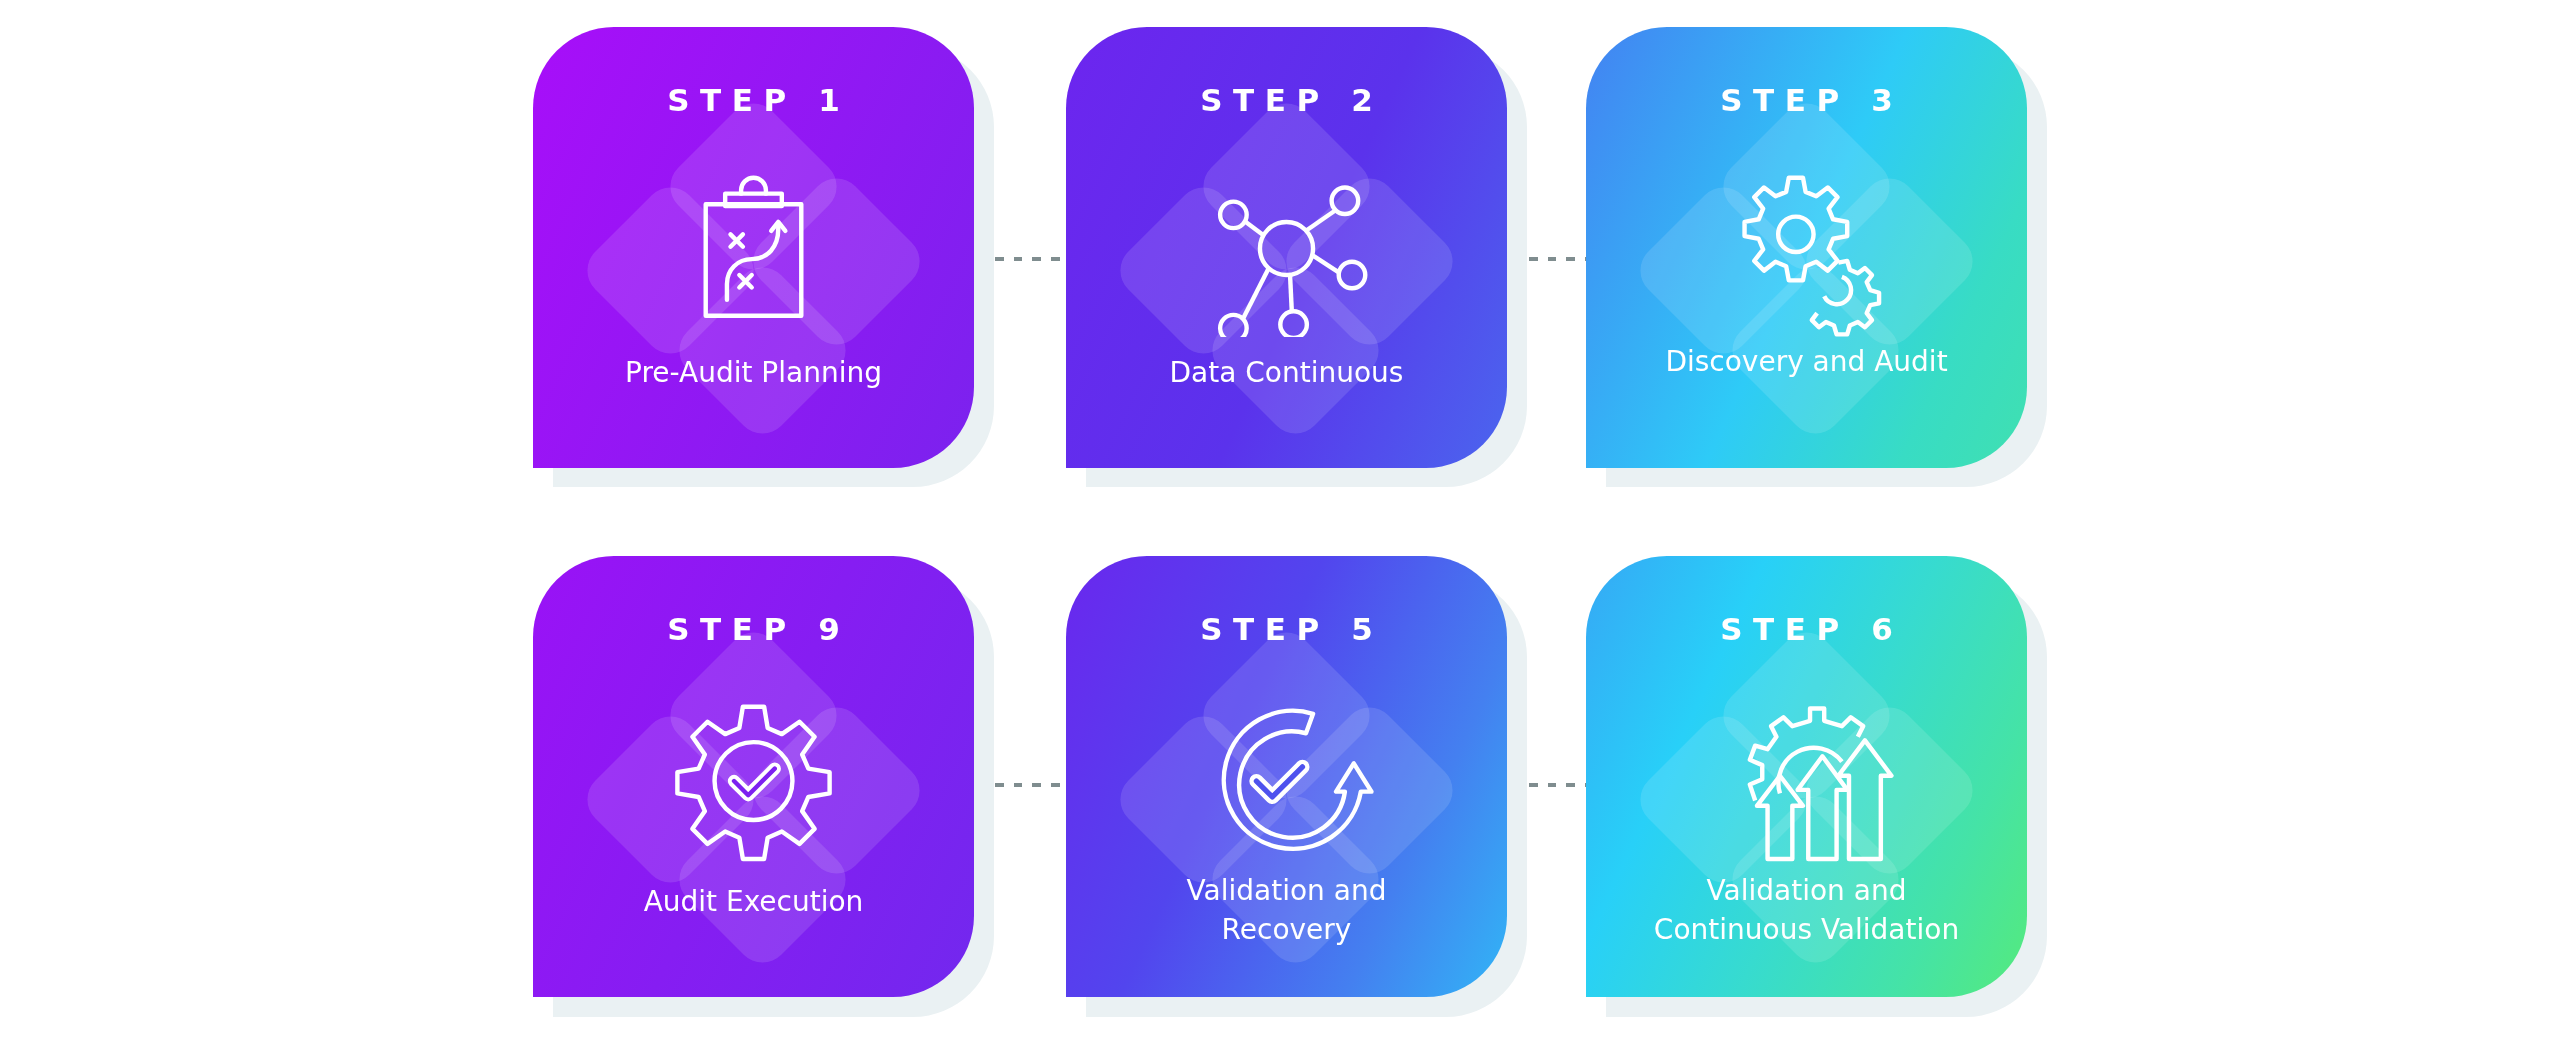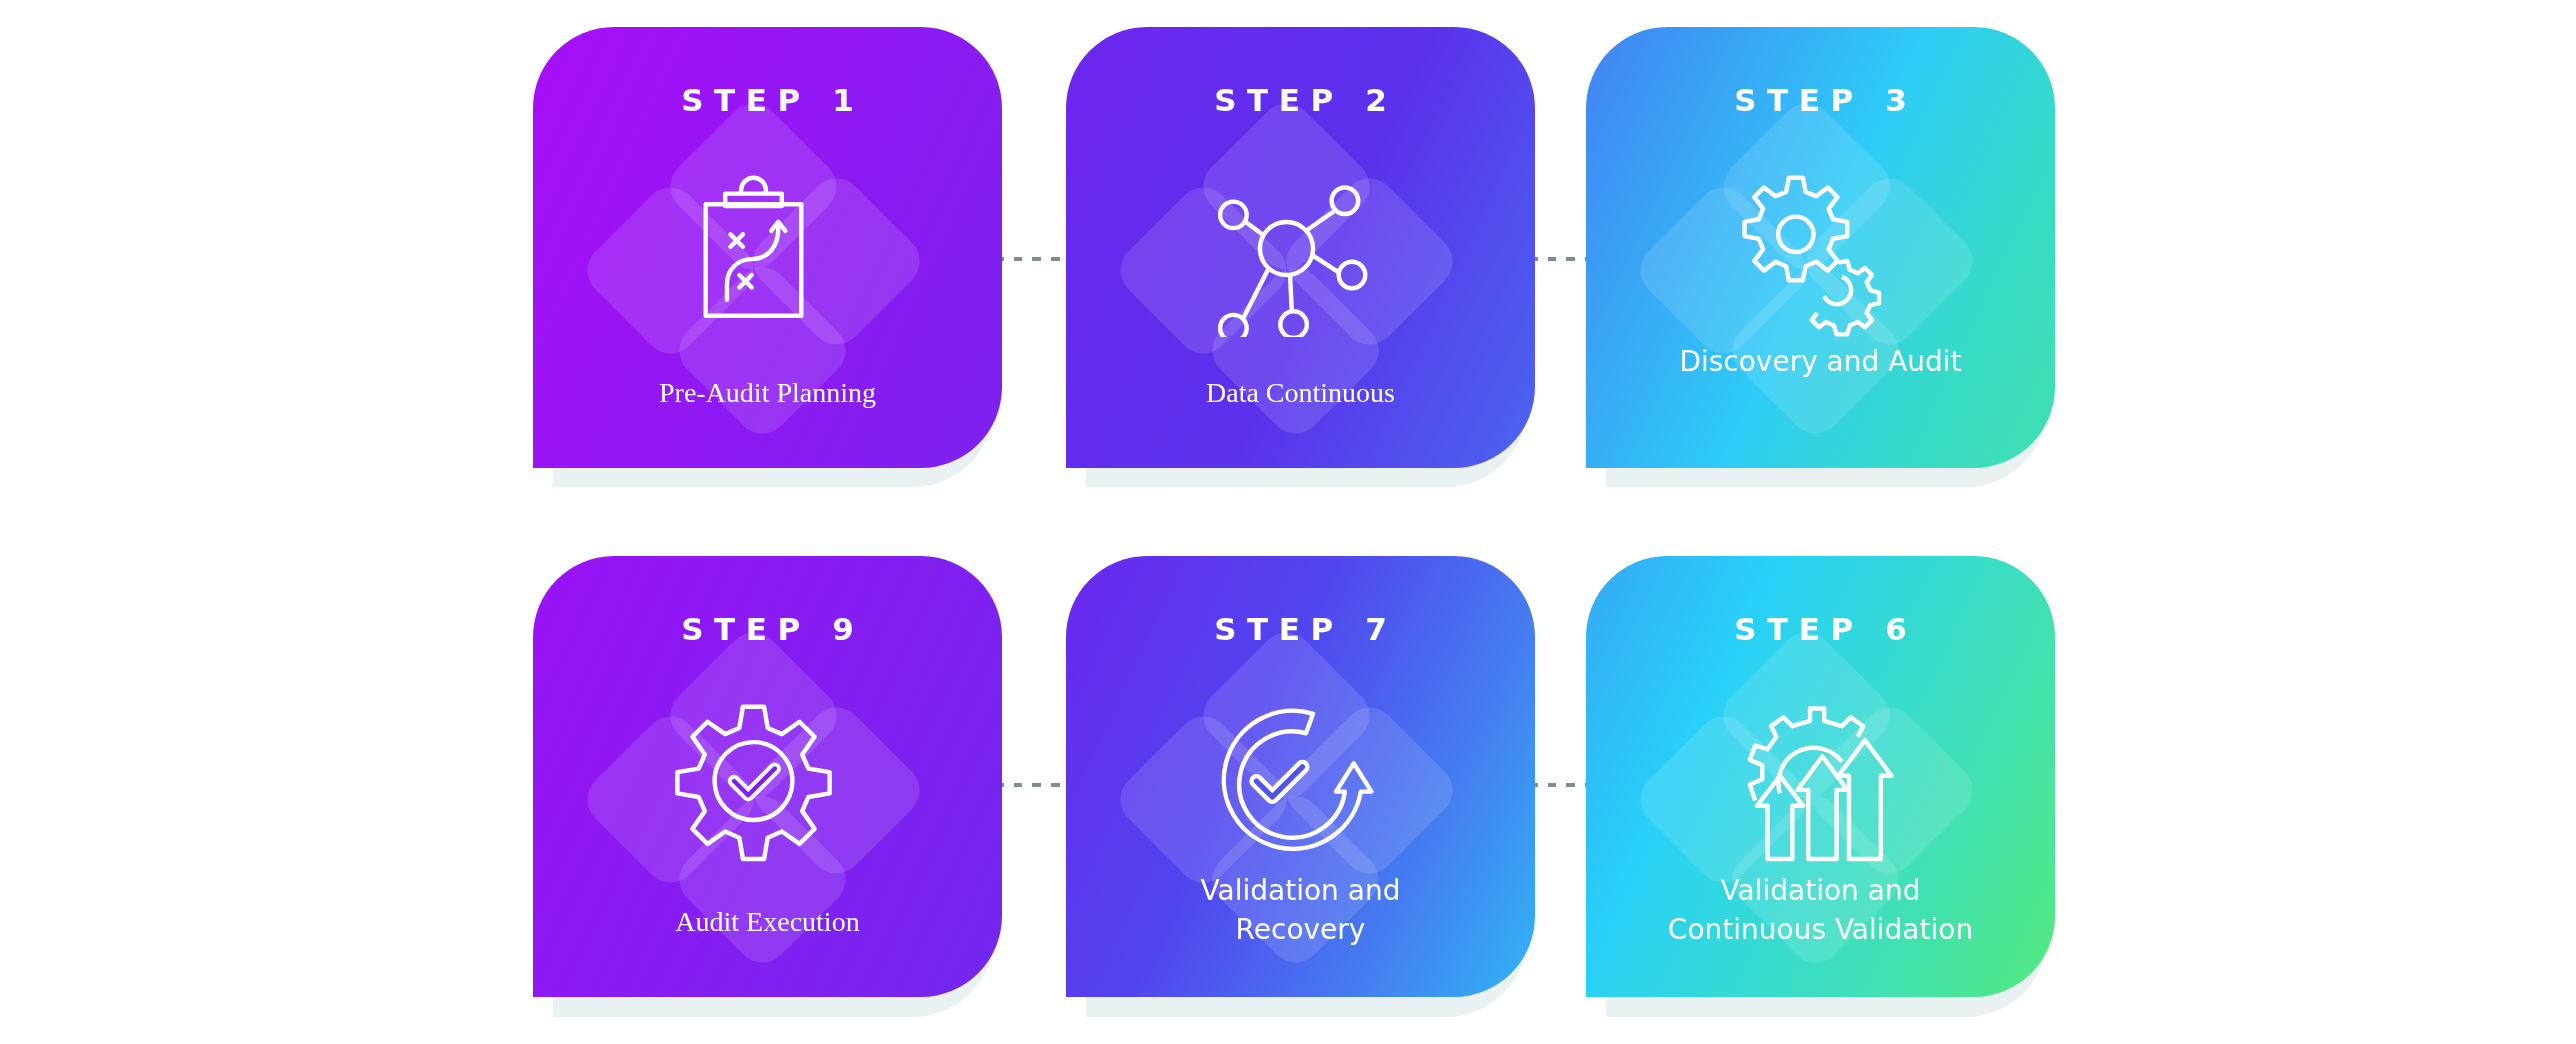--- a/index.html
+++ b/index.html
@@ -1,24 +1,24 @@
 <!DOCTYPE html>
 <html style="font-size:14px"><head>
 <meta charset="utf-8">
 <style>
   html,body{margin:0;padding:0;background:#ffffff;}
   body{width:2576px;height:1045px;position:relative;overflow:hidden;font-family:"DejaVu Sans","Liberation Sans",sans-serif;}
   .card-wrap{position:absolute;width:441px;height:441px;}
   .shadow{position:absolute;left:20.3px;top:19.5px;width:441px;height:441px;background:#eaf1f3;border-radius:81px 81px 81px 0;}
-  .card{position:absolute;left:0;top:0;width:441px;height:441px;border-radius:81px 81px 81px 0;overflow:hidden;color:#fff;padding-left:28px;}
+  .card{position:absolute;left:0;top:0;width:441px;height:441px;border-radius:81px 81px 81px 0;overflow:hidden;color:#fff;}
   .deco{position:absolute;width:133px;height:133px;background:rgba(255,255,255,0.12);border-radius:26.5px;transform:rotate(45deg);}
   .step-title{position:absolute;left:0;right:0;top:55px;text-align:center;font-weight:bold;font-size:31px;letter-spacing:10.6px;padding-left:10.6px;}
   .icon{position:absolute;left:132px;top:133px;width:177px;height:177px;}
   .label{position:absolute;left:17.7px;right:17.7px;text-align:center;font-size:28px;line-height:39px;}
-  .label.one{top:346px;font-family:Liberation Serif, serif;}
+  .label.one{top:326px;}
   .label.two{top:315px;}
   .connector{position:absolute;height:3.5px;background:repeating-linear-gradient(90deg,#7f8d8f 0 8.8px,transparent 8.8px 18.6px);}
 </style>
 </head>
 <body>
 
 <div class="connector" style="left:995px;top:257px;width:71px;"></div>
 <div class="connector" style="left:1529px;top:257px;width:58px;"></div>
 <div class="connector" style="left:995px;top:783px;width:71px;"></div>
 <div class="connector" style="left:1529px;top:783px;width:58px;"></div>
@@ -107,21 +107,21 @@
   </div>
 </div>
 
 <div class="card-wrap" style="left:1066px;top:556px;">
   <div class="shadow"></div>
   <div class="card" style="background:linear-gradient(115deg,#6a27ee 0%,#5245ee 40%,#4480f0 75%,#31b5f6 100%);">
     <div class="deco" style="left:154px;top:93px;"></div>
     <div class="deco" style="left:71px;top:177px;"></div>
     <div class="deco" style="left:237px;top:168px;"></div>
     <div class="deco" style="left:163px;top:257px;"></div>
-    <div class="step-title">STEP 7</div>
+    <div class="step-title">STEP 5</div>
     <svg class="icon" viewBox="0 0 200 200" fill="none" stroke="#fff" stroke-width="5" stroke-linejoin="round">
       <path d="M130 28 a78 78 0 1 0 54 88 h12 l-20 -32 l-20 32 h10 a60 60 0 1 1 -44 -66 z"></path>
       <path d="M66 104 l18 18 l34 -34" stroke-width="16" stroke-linecap="round"></path>
       <path d="M66 104 l18 18 l34 -34" stroke="#4e52ee" stroke-width="6" stroke-linecap="round"></path>
     </svg>
     <div class="label two">
         <div>Validation and</div>
         <div>Recovery</div>
       </div>
   </div>

